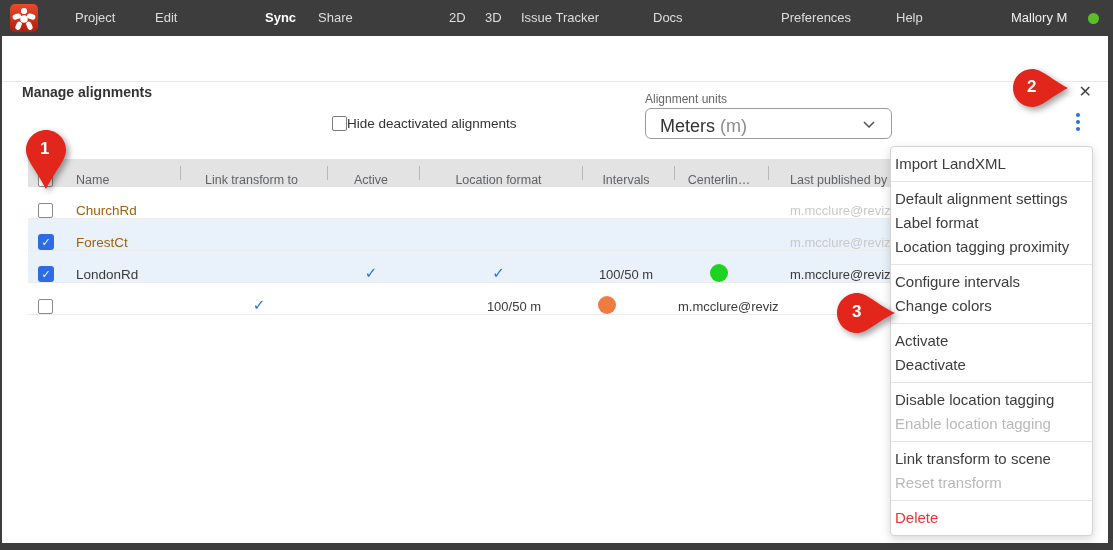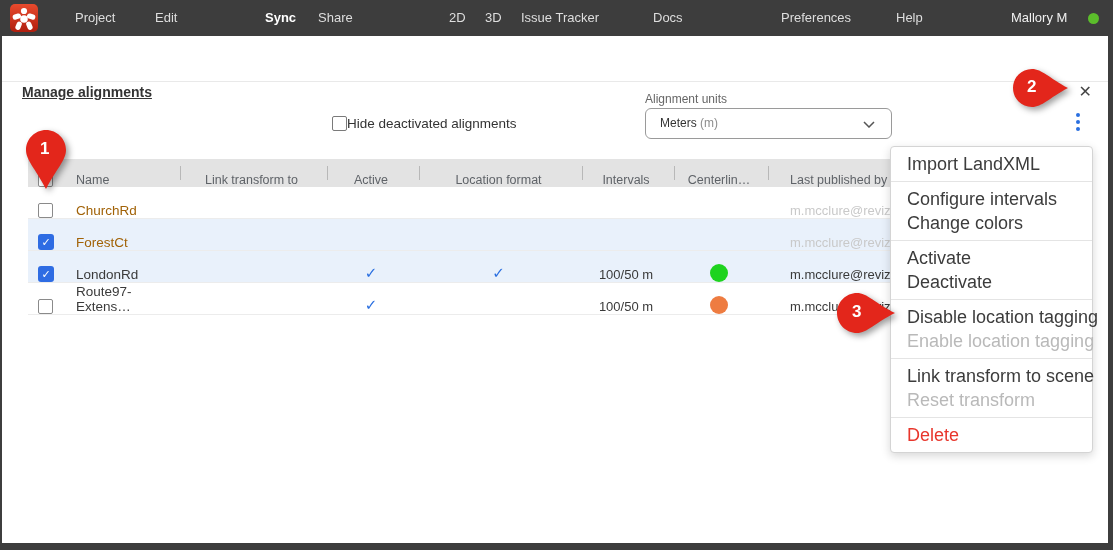--- a/index.html
+++ b/index.html
@@ -14,37 +14,37 @@
   .logo { position:absolute; left:7px; top:4px; width:28px; height:28px; }
   .nav-item { position:absolute; top:0; height:36px; line-height:36px; color:#dedede; font-size:13px; cursor:default; }
   .nav-project{left:72px}.nav-edit{left:152px}.nav-sync{left:262px;color:#ffffff;font-weight:bold}
   .nav-share{left:315px}.nav-2d{left:446px}.nav-3d{left:482px}.nav-issue{left:518px}
   .nav-docs{left:650px}.nav-prefs{left:778px}.nav-help{left:893px}
   .nav-user{left:1008px;color:#f0f0f0}
   .status-dot { position:absolute; left:1085px; top:13px; width:11px; height:11px; border-radius:50%; background:#5bbd2b; }
 
   
   .dialog { position:absolute; left:2px; right:5px; top:36px; bottom:7px; background:#ffffff; z-index:5; }
-  .dialog-title { position:absolute; left:20px; top:48px; font-size:14px; font-weight:bold; color:#333;text-decoration:underline; }
+  .dialog-title { position:absolute; left:20px; top:48px; font-size:14px; font-weight:bold; color:#333; }
   .close-btn { position:absolute; right:16px; top:48px; font-size:16px; color:#454545; cursor:pointer; line-height:16px; }
   .title-sep { position:absolute; left:0; right:0; top:45px; height:1px; background:#e9e9e9; }
 
   
   .search-box { position:absolute; left:20px; top:72px; width:278px; height:31px; border:1px solid #9a9a9a; border-radius:6px; background:#fff; }
   .search-box svg { position:absolute; left:11px; top:7px; }
   .search-box input { position:absolute; left:32px; top:1px; width:238px; height:27px; border:none; outline:none; font-size:13px; color:#444; font-family:inherit; background:transparent; }
   .search-box input::placeholder { color:#8d8d8d; }
 
   .hide-check { position:absolute; left:330px; top:80px; display:flex; align-items:center; cursor:pointer; }
   .cb { width:15px; height:15px; border:1.5px solid #7a7a7a; border-radius:2px; background:#fff; }
   .hide-check .label { color:#333; font-size:13.5px; }
 
   .units-label { position:absolute; left:643px; top:56px; font-size:12px; color:#666; }
   .units-select { position:absolute; left:643px; top:72px; width:247px; height:31px; border:1px solid #9a9a9a; border-radius:6px; background:#fff; cursor:pointer; }
-  .units-select .val { position:absolute; left:14px; top:7px; font-size:12px; color:#333; }
+  .units-select .val { position:absolute; left:14px; top:7px; font-size:18px; color:#333; }
   .units-select .val .suffix { color:#8d8d8d; }
   .units-select svg { position:absolute; right:16px; top:12px; }
 
   .kebab { position:absolute; left:1068px; top:72px; width:16px; height:30px; cursor:pointer; }
   .kebab i { position:absolute; left:6px; width:4px; height:4px; border-radius:50%; background:#2a6fe0; }
   .kebab i:nth-child(1){top:5px}.kebab i:nth-child(2){top:12px}.kebab i:nth-child(3){top:19px}
 
   
   .table { position:absolute; left:26px; top:123px; width:1059px; }
   .trow { display:flex; align-items:flex-end; height:32px; border-bottom:1px solid #ececec; background:#fff; }
@@ -71,21 +71,21 @@
   .interval-val { color:#3a3a3a; font-size:13px; }
   .dot { width:18px; height:18px; border-radius:50%; }
 
   .cb-on { width:16px; height:16px; border-radius:3px; background:#2e6ce3; color:#fff; font-size:11px; font-weight:bold; display:flex; align-items:center; justify-content:center; line-height:1; }
   .cb-off { width:15px; height:15px; border:1.5px solid #8a8a8a; border-radius:2px; background:#fff; }
 
   
   .menu { position:absolute; left:888px; top:110px; width:203px; background:#fff; border:1px solid #d4d4d4; border-radius:4px; box-shadow:0 3px 10px rgba(0,0,0,0.16); z-index:40; }
   .mgroup { padding:5px 0; border-top:1px solid #e4e4e4; }
   .mgroup:first-child { border-top:none; }
-  .mitem { height:24px; line-height:24px; padding-left:16px; font-size:18px; color:#3c3c3c; cursor:pointer; white-space:nowrap; }
+  .mitem { height:24px; line-height:24px; padding-left:4px; font-size:15px; color:#3c3c3c; cursor:pointer; white-space:nowrap; }
   .mitem.disabled { color:#b9b9b9; cursor:default; }
   .mitem.danger { color:#e8362c; }
 
   
   .pin { position:absolute; z-index:50; filter:drop-shadow(3px 3px 3px rgba(0,0,0,0.38)); }
   .pin .num { position:absolute; color:#fff; font-size:17px; font-weight:bold; font-family:"Liberation Sans",sans-serif; }
   .pin1 { left:26px; top:130px; width:40px; height:60px; }
   .pin1 .num { left:14px; top:9px; }
   .pin2 { left:1013px; top:69px; width:56px; height:38px; }
   .pin2 .num { left:14px; top:8px; }
@@ -214,39 +214,43 @@
       <div class="c c-centerline">
           <span class="dot" style="background:#1ed31e"></span>
         </div>
       <div class="c c-publisher pub-dark">m.mcclure@reviz</div>
     </div>
 
     <div class="trow">
       <div class="c c-check">
           <span class="cb-off"></span>
         </div>
-      <div class="c c-name name-dark">Route97-Extens…</div>
       <div class="c c-link"></div>
       <div class="c c-active">
           <span class="check-glyph">✓</span>
         </div>
       <div class="c c-loctag"></div>
       <div class="c c-intervals interval-val">100/50 m</div>
       <div class="c c-centerline">
           <span class="dot" style="background:#ee7c41"></span>
         </div>
       <div class="c c-publisher pub-dark">m.mcclure@reviz</div>
     </div>
   </div>
 
   <div class="menu">
     <div class="mgroup">
       <div class="mitem">Import LandXML</div>
     </div>
     <div class="mgroup">
+      <div class="mitem">Default alignment settings</div>
+      <div class="mitem">Label format</div>
+      <div class="mitem">Location tagging proximity</div>
+    </div>
+    <div class="mgroup">
       <div class="mitem">Configure intervals</div>
       <div class="mitem">Change colors</div>
     </div>
     <div class="mgroup">
       <div class="mitem">Activate</div>
       <div class="mitem">Deactivate</div>
     </div>
     <div class="mgroup">
       <div class="mitem">Disable location tagging</div>
       <div class="mitem disabled">Enable location tagging</div>

